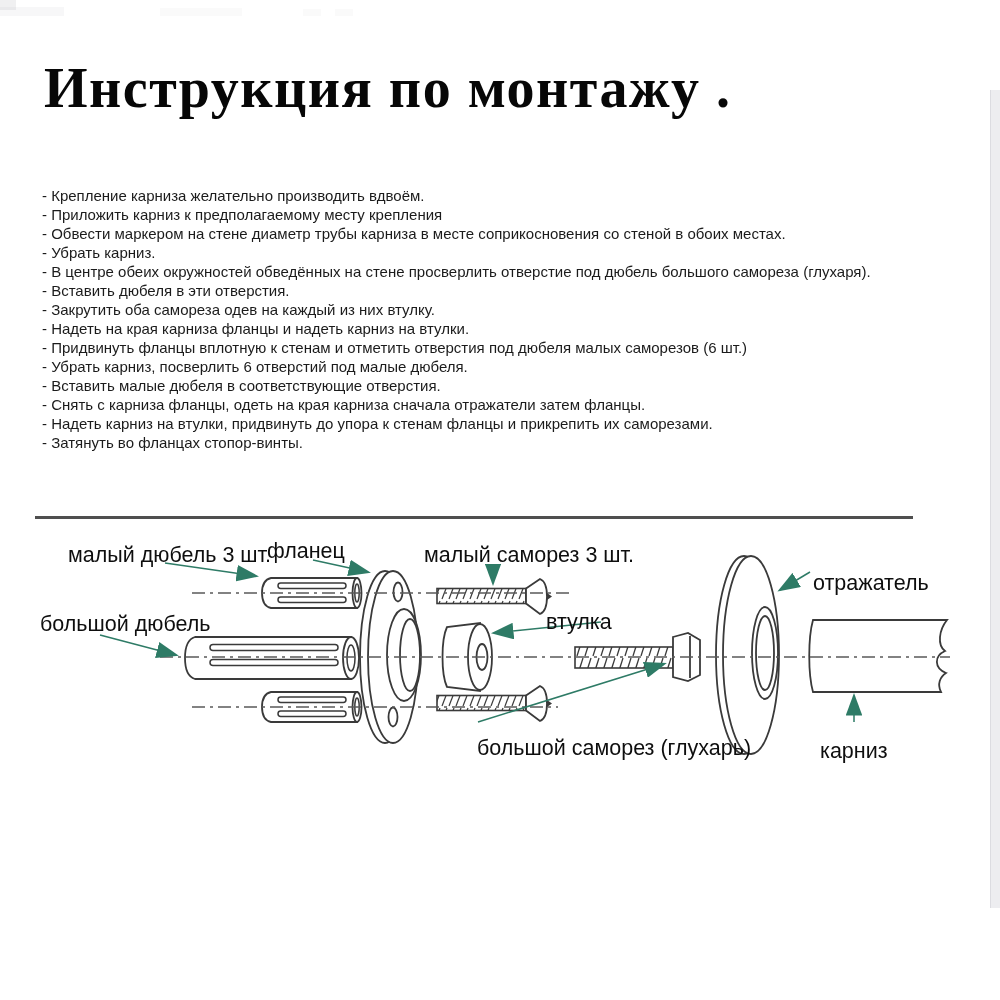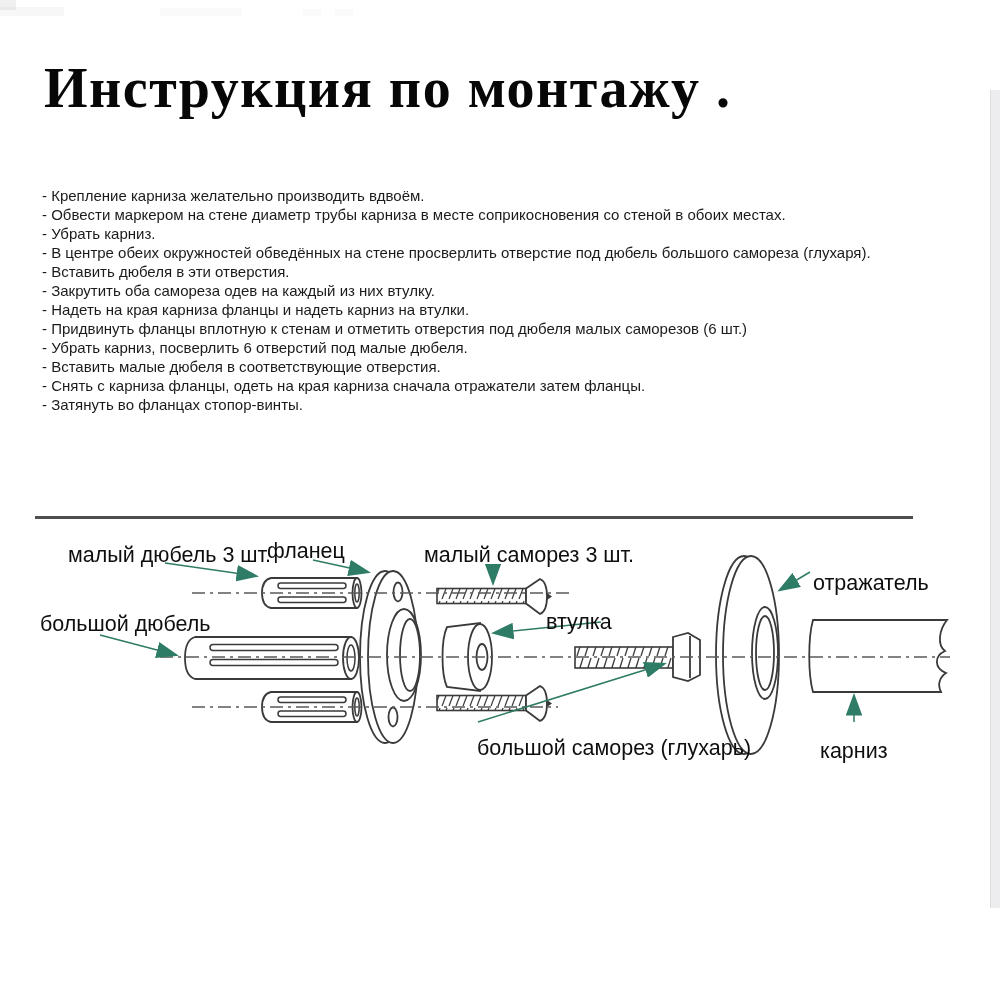--- a/index.html
+++ b/index.html
@@ -56,30 +56,32 @@
 <div class="artifact a2"></div>
 <div class="artifact a3"></div>
 <div class="artifact a4"></div>
 <div class="artifact a5"></div>
 <div class="rstrip"></div>
 
 <div class="title">Инструкция по монтажу .</div>
 
 <div class="list">
   <div class="item">- Крепление карниза желательно производить вдвоём.</div>
+  <div class="item">- Приложить карниз к предполагаемому месту крепления</div>
   <div class="item">- Обвести маркером на стене диаметр трубы карниза в месте соприкосновения со стеной в обоих местах.</div>
   <div class="item">- Убрать карниз.</div>
   <div class="item">- В центре обеих окружностей обведённых на стене просверлить отверстие под дюбель большого самореза (глухаря).</div>
   <div class="item">- Вставить дюбеля в эти отверстия.</div>
   <div class="item">- Закрутить оба самореза одев на каждый из них втулку.</div>
   <div class="item">- Надеть на края карниза фланцы и надеть карниз на втулки.</div>
   <div class="item">- Придвинуть фланцы вплотную к стенам и отметить отверстия под дюбеля малых саморезов (6 шт.)</div>
   <div class="item">- Убрать карниз, посверлить 6 отверстий под малые дюбеля.</div>
   <div class="item">- Вставить малые дюбеля в соответствующие отверстия.</div>
   <div class="item">- Снять с карниза фланцы, одеть на края карниза сначала отражатели затем фланцы.</div>
+  <div class="item">- Надеть карниз на втулки, придвинуть до упора к стенам фланцы и прикрепить их саморезами.</div>
   <div class="item">- Затянуть во фланцах стопор-винты.</div>
 </div>
 
 <div class="divider"></div>
 
 <svg class="diagram" width="1000" height="290" viewBox="0 0 1000 290">
   <defs>
     <pattern id="thrS" width="7" height="15" patternUnits="userSpaceOnUse">
       <rect width="7" height="15" fill="#ffffff"></rect>
       <line x1="1" y1="14" x2="6" y2="1" stroke="#3a3a3a" stroke-width="1.2"></line>

